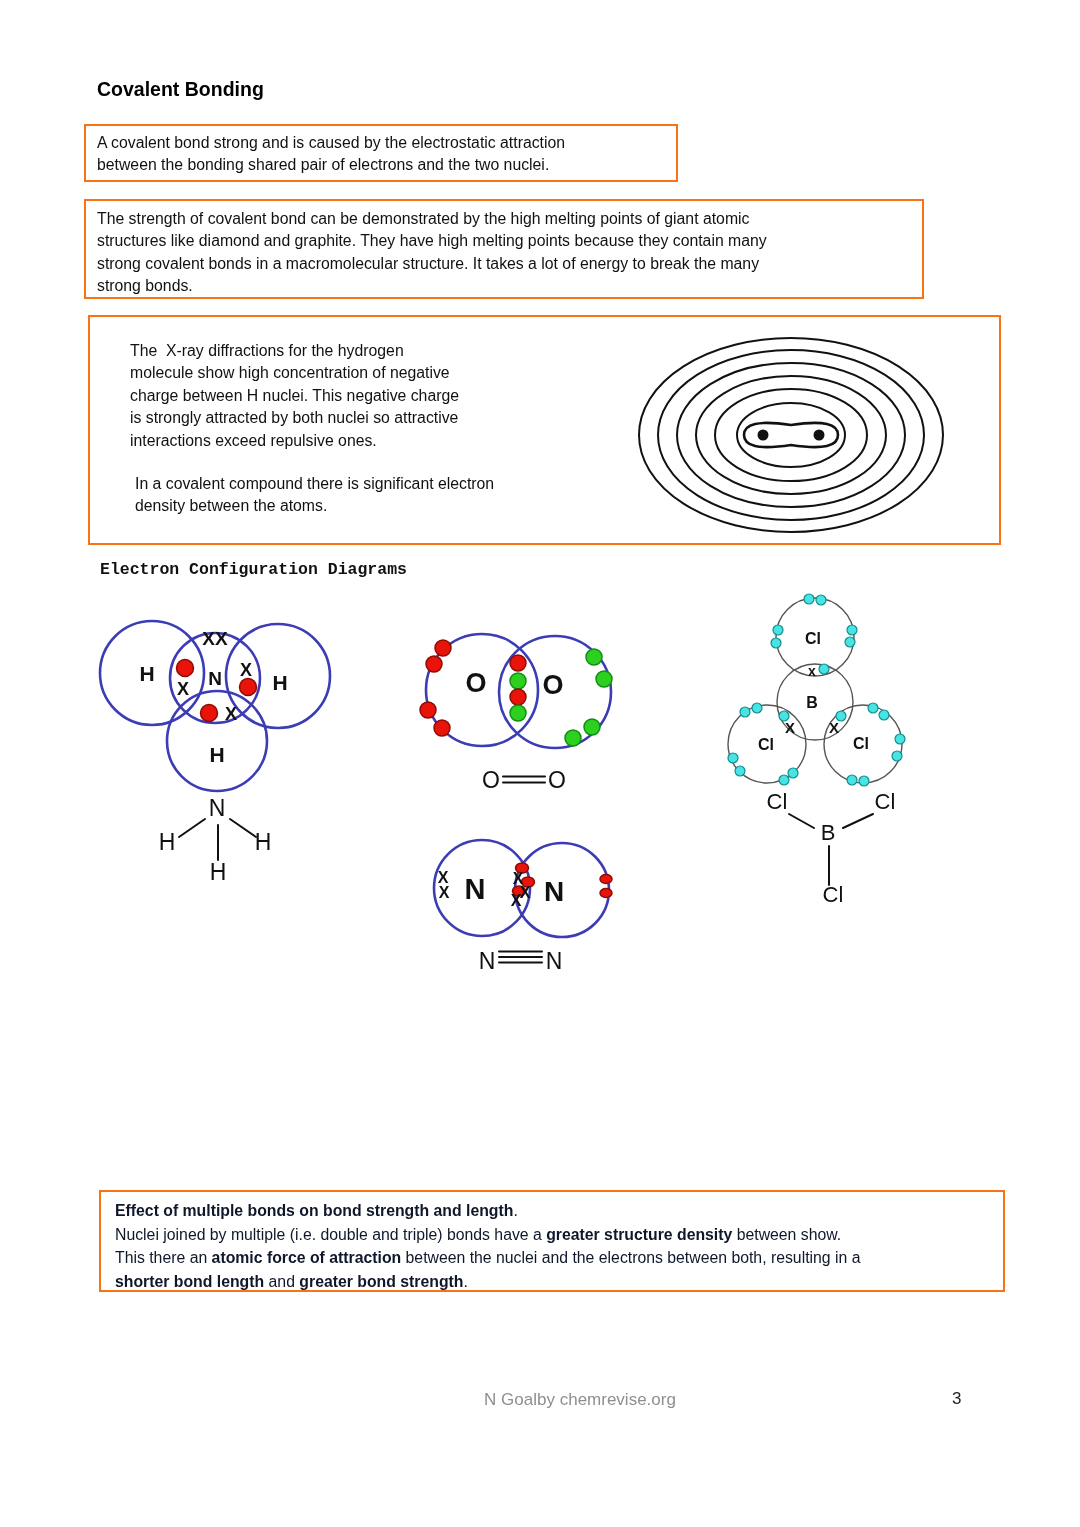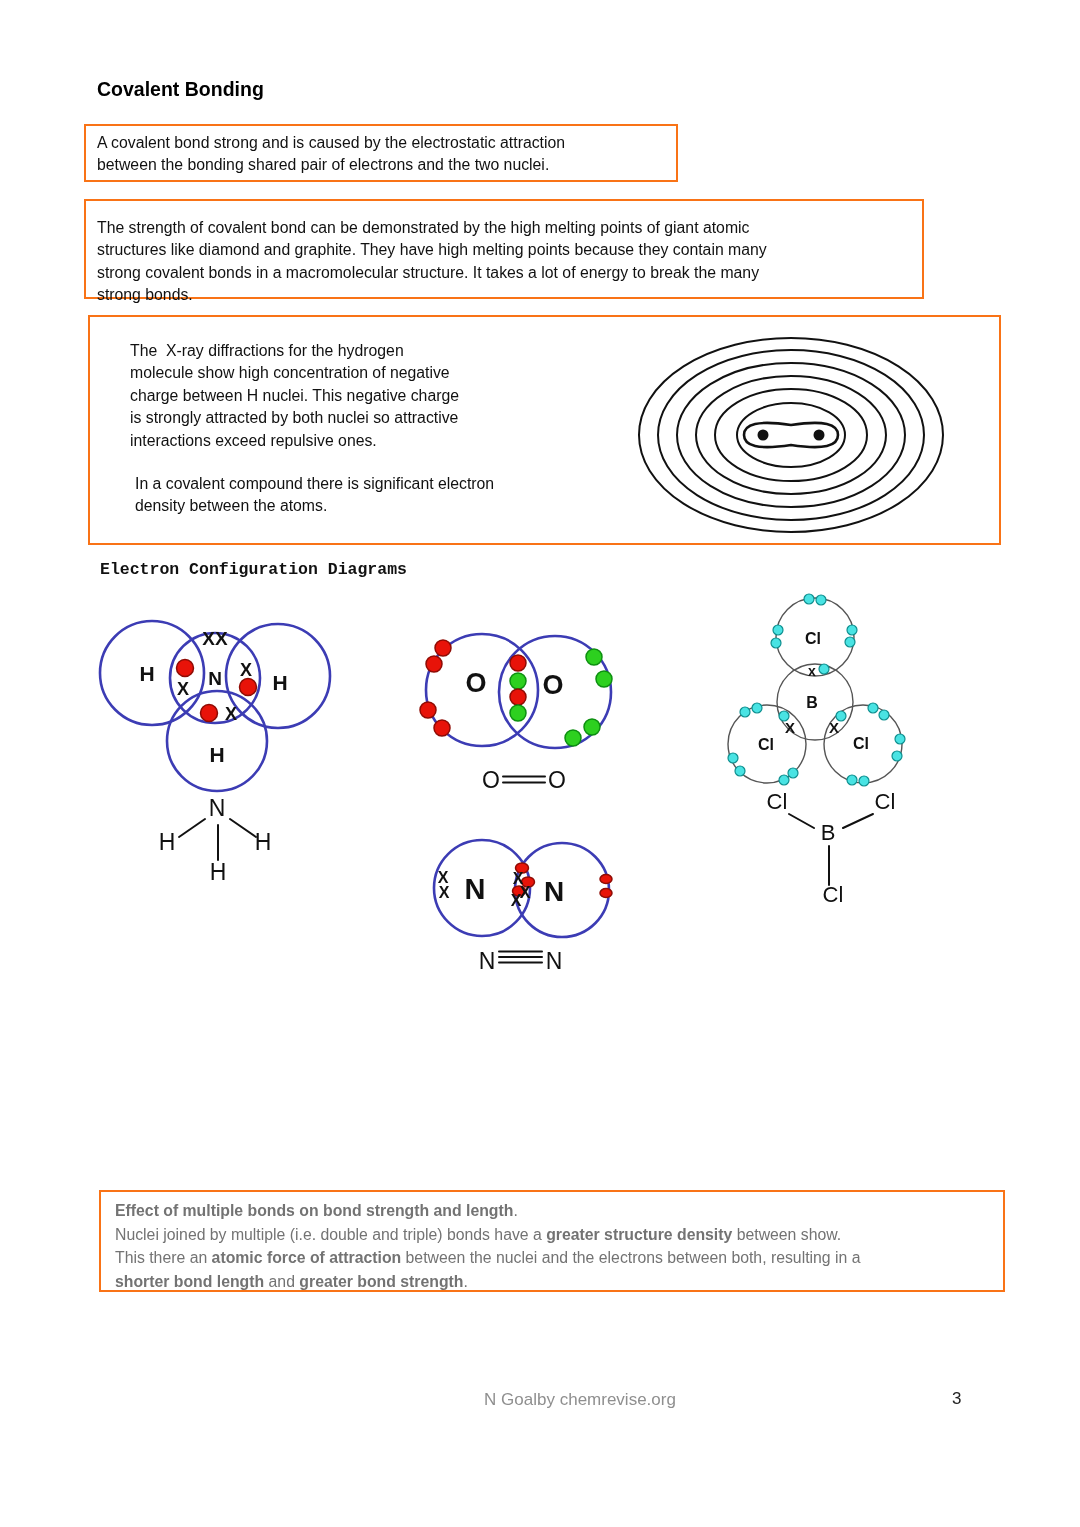--- a/index.html
+++ b/index.html
@@ -5,27 +5,27 @@
   html,body{margin:0;padding:0;background:#ffffff;}
   .page{
     position:relative;width:1080px;height:1527px;background:#ffffff;
     font-family:"Liberation Sans","DejaVu Sans",sans-serif;color:#1a1a1a;overflow:hidden;
   }
   h1{position:absolute;left:97px;top:78px;font-size:19.5px;margin:0;font-weight:bold;color:#000000;}
   h2{position:absolute;left:100px;top:560px;font-size:16.5px;margin:0;font-weight:bold;color:#111;font-family:Liberation Mono, monospace;}
   .box{position:absolute;border:2px solid #f97316;background:#fff;box-sizing:border-box;}
   .pre{white-space:pre-wrap;margin:0;font-size:15.8px;line-height:1.42;color:#111;}
   .box1{left:84px;top:124px;width:594px;height:58px;padding:6px 11px;}
-  .box2{left:84px;top:199px;width:840px;height:100px;padding:16px 11px;}
+  .box2{left:84px;top:199px;width:840px;height:100px;padding:7px 11px;}
   .box3{left:88px;top:315px;width:913px;height:230px;}
   .box3 .p1{position:absolute;left:40px;top:23px;}
   .box3 .p2{position:absolute;left:45px;top:156px;}
   .contour{position:absolute;left:516px;top:13px;}
   .diagram-canvas{position:absolute;left:90px;top:588px;}
-  .box4{left:99px;top:1190px;width:906px;height:102px;padding:7px 14px;font-size:15.8px;line-height:1.5;color:#737373;}
+  .box4{left:99px;top:1190px;width:906px;height:102px;padding:7px 14px;font-size:15.8px;line-height:1.5;color:#0f172a;}
   .b{font-weight:bold;}
   .footer-credit{position:absolute;left:0;top:1390px;width:100%;text-align:center;color:#8f8f8f;font-size:17px;padding-left:40px;}
   .footer-page{position:absolute;left:952px;top:1389px;color:#222;font-size:17px;}
   
   svg text{font-family:"Liberation Sans","DejaVu Sans",sans-serif;fill:#111;}
   .t-b{font-weight:bold;}
   .t-sb{font-weight:600;}
   .blue-circle{fill:none;stroke:#3c3cb4;stroke-width:2.6;}
   .grey-circle{fill:none;stroke:#555555;stroke-width:1.4;}
   .red-dot{fill:#e81309;stroke:#8f0b04;stroke-width:1.5;}

